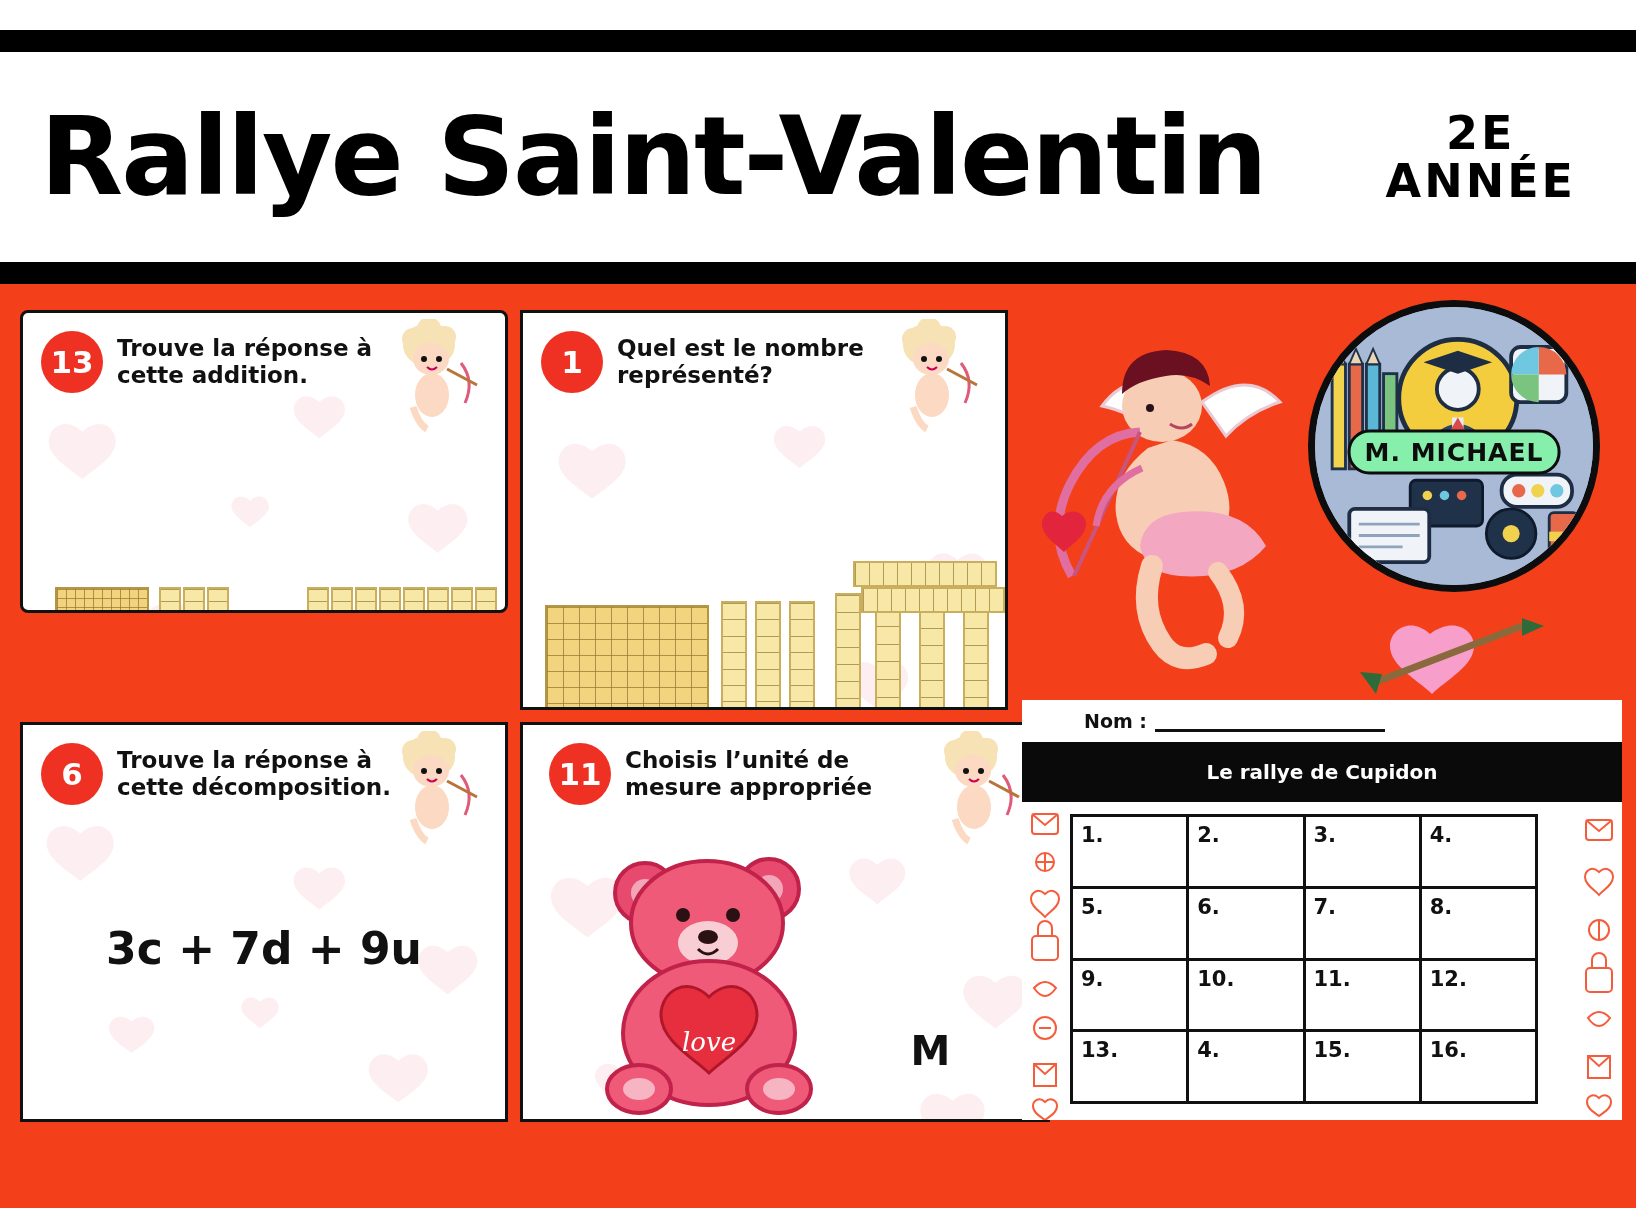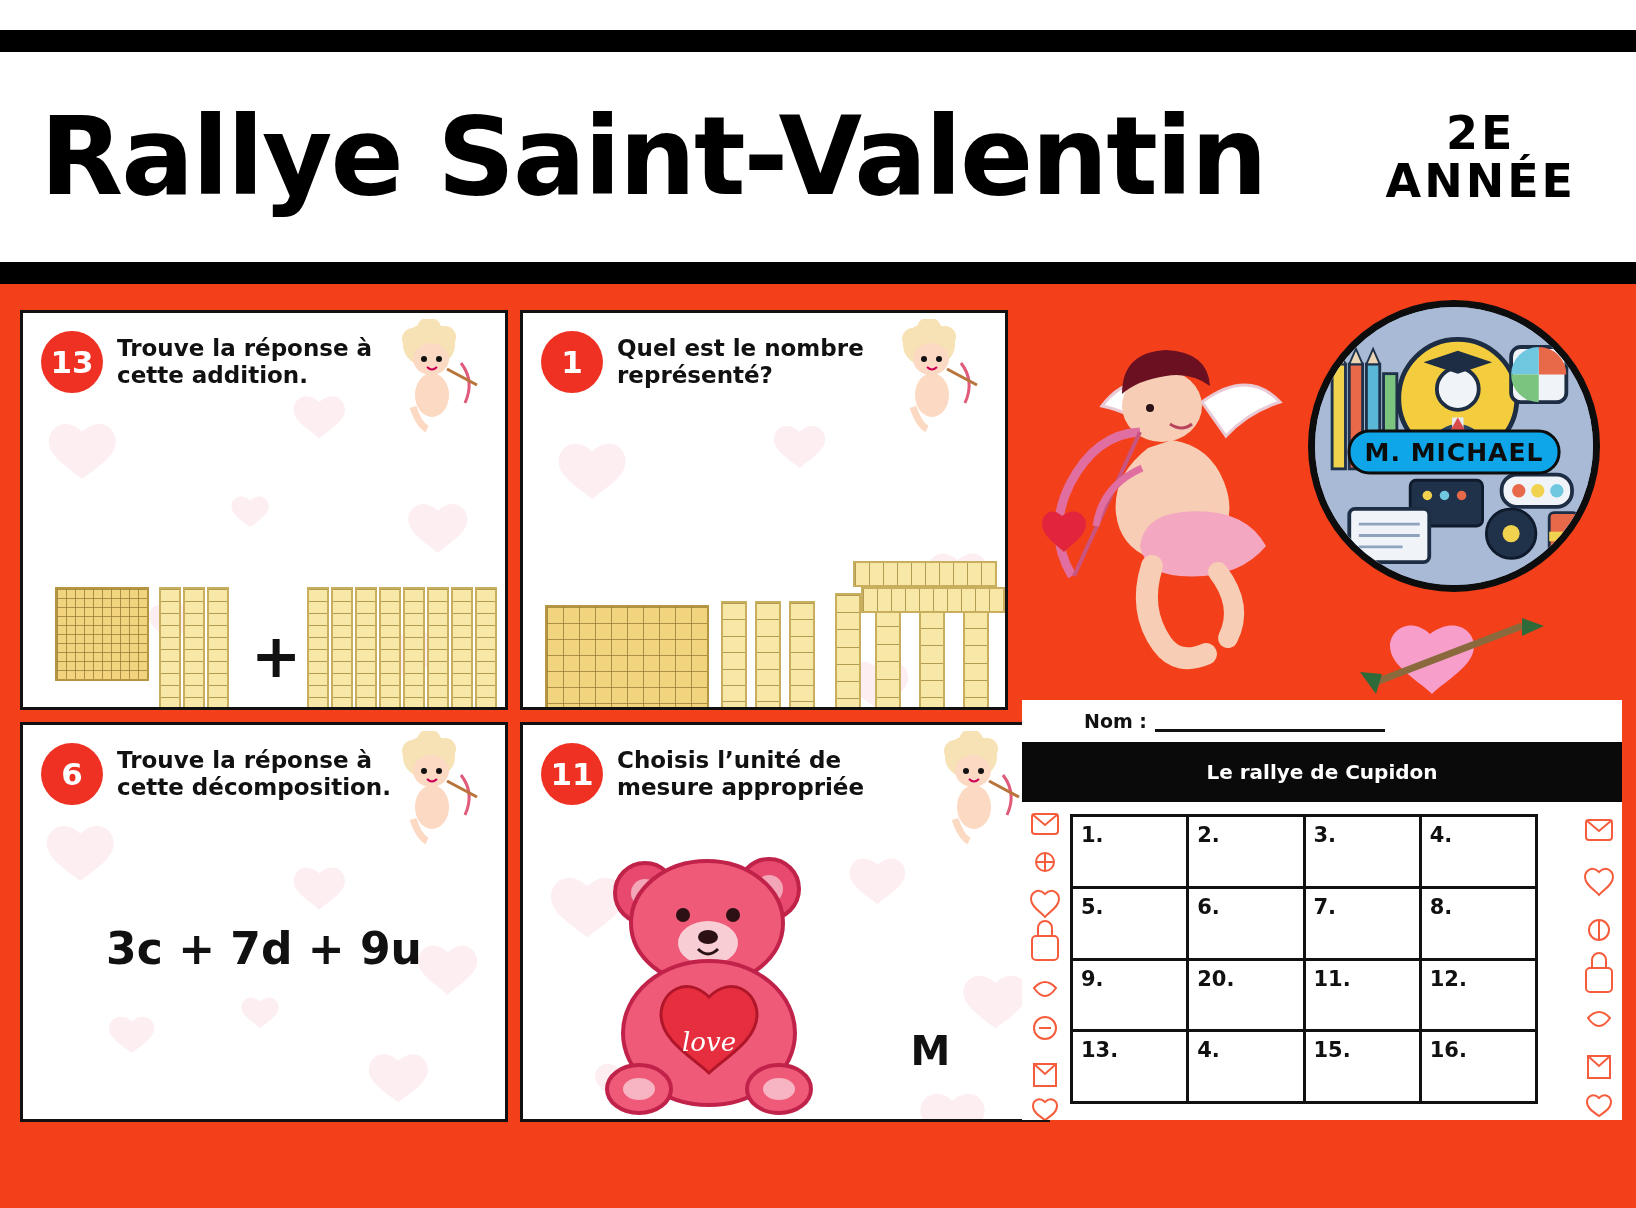--- a/index.html
+++ b/index.html
@@ -187,21 +187,21 @@
     background: #9fb2cf;
     border: 7px solid #0d0d0d;
     box-sizing: border-box;
     overflow: hidden;
   }
   .teacher-name {
     position: absolute;
     left: 50%;
     top: 52%;
     transform: translate(-50%, -50%);
-    background: #0ea5e9;
+    background: #86efac;
     border: 3px solid #0d0d0d;
     border-radius: 22px;
     padding: 5px 14px;
     font-family: "DejaVu Sans", sans-serif;
     font-weight: bold;
     font-size: 25px;
     letter-spacing: 1px;
     color: #0d0d0d;
     white-space: nowrap;
   }
@@ -289,21 +289,21 @@
     <div class="grade-block">
       <div class="grade-line1">2E</div>
       <div class="grade-line2">ANNÉE</div>
     </div>
   </div>
 
   <div class="black-bar-bottom"></div>
 
   <div class="red-body"></div>
 
-  <div class="card" style="left:20px; top:310px; width:488px; height:400px;">
+  <div class="card" style="left:20px; top:310px; width:488px; height:303px;border-radius:8px;">
     <svg class="card-hearts" viewBox="0 0 488 400">
       <g fill="#fbdfe4">
         <path d="M60 120c-18-16-34-4-34 10 0 16 22 28 34 38 12-10 34-22 34-38 0-14-16-26-34-10z"></path>
         <path d="M300 90c-14-12-26-3-26 8 0 12 17 21 26 29 9-8 26-17 26-29 0-11-12-20-26-8z"></path>
         <path d="M420 200c-16-14-30-3-30 9 0 14 20 25 30 34 10-9 30-20 30-34 0-12-14-23-30-9z"></path>
         <path d="M150 300c-12-10-23-2-23 7 0 10 15 19 23 25 8-6 23-15 23-25 0-9-11-17-23-7z"></path>
         <path d="M390 330c-16-14-30-3-30 9 0 14 20 25 30 33 10-8 30-19 30-33 0-12-14-23-30-9z"></path>
         <path d="M230 190c-10-9-19-2-19 6 0 8 12 15 19 21 7-6 19-13 19-21 0-8-9-15-19-6z"></path>
       </g>
     </svg>
@@ -423,21 +423,21 @@
       <ellipse cx="55" cy="76" rx="17" ry="22" fill="#fcd9c2"></ellipse>
       <path d="M30 60q-16 8-12 24 10-6 16-10z" fill="#fff"></path>
       <path d="M84 44q14 18 4 40" stroke="#e05a7a" stroke-width="3" fill="none"></path>
       <path d="M70 50 L100 66" stroke="#b8743a" stroke-width="3"></path>
       <path d="M36 88q6 18 14 22" stroke="#fcd9c2" stroke-width="7" fill="none"></path>
     </svg>
 
     <div class="decomp">3c + 7d + 9u</div>
   </div>
 
-  <div class="card" style="left:520px; top:722px; width:530px; height:400px;">
+  <div class="card" style="left:520px; top:722px; width:530px; height:400px;padding-left:8px;">
     <svg class="card-hearts" viewBox="0 0 488 400">
       <g fill="#fbdfe4">
         <path d="M60 150c-18-16-34-4-34 10 0 16 22 28 34 38 12-10 34-22 34-38 0-14-16-26-34-10z"></path>
         <path d="M330 130c-14-12-26-3-26 8 0 12 17 21 26 29 9-8 26-17 26-29 0-11-12-20-26-8z"></path>
         <path d="M440 240c-16-14-30-3-30 9 0 14 20 25 30 34 10-9 30-20 30-34 0-12-14-23-30-9z"></path>
         <path d="M90 320c-12-10-23-2-23 7 0 10 15 19 23 25 8-6 23-15 23-25 0-9-11-17-23-7z"></path>
         <path d="M400 350c-16-14-30-3-30 9 0 14 20 25 30 33 10-8 30-19 30-33 0-12-14-23-30-9z"></path>
       </g>
     </svg>
 
@@ -598,21 +598,21 @@
     <div class="answer-grid">
       <div class="answer-cell">1.</div>
       <div class="answer-cell">2.</div>
       <div class="answer-cell">3.</div>
       <div class="answer-cell">4.</div>
       <div class="answer-cell">5.</div>
       <div class="answer-cell">6.</div>
       <div class="answer-cell">7.</div>
       <div class="answer-cell">8.</div>
       <div class="answer-cell">9.</div>
-      <div class="answer-cell">20.</div>
+      <div class="answer-cell">10.</div>
       <div class="answer-cell">11.</div>
       <div class="answer-cell">12.</div>
       <div class="answer-cell">13.</div>
       <div class="answer-cell">4.</div>
       <div class="answer-cell">15.</div>
       <div class="answer-cell">16.</div>
     </div>
   </div>
 
 </div>

